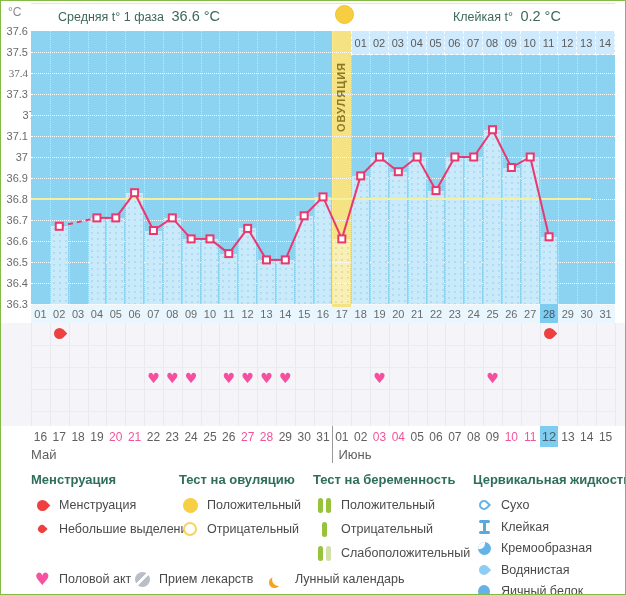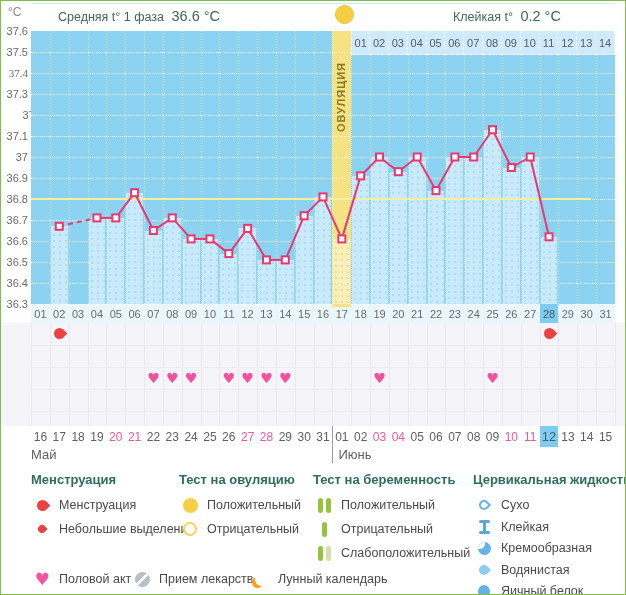--- a/index.html
+++ b/index.html
@@ -465,20 +465,20 @@
           <div class="i-heart"></div>
         </div>
         <div class="txt" style="margin-left: 6px;">Половой акт</div>
       </div>
       <div class="lg-item" style="left: 130px; top: 569px;">
         <div class="icon">
           <div class="i-pill"></div>
         </div>
         <div class="txt" style="margin-left: 6px;">Прием лекарств</div>
       </div>
-      <div class="lg-item" style="left: 249px; top: 569px;">
+      <div class="lg-item" style="left: 266px; top: 569px;">
         <div class="icon">
           <div class="i-moon"></div>
         </div>
         <div class="txt" style="margin-left: 6px;">Лунный календарь</div>
       </div>
     </div>
 </div>
 
 </body></html>

